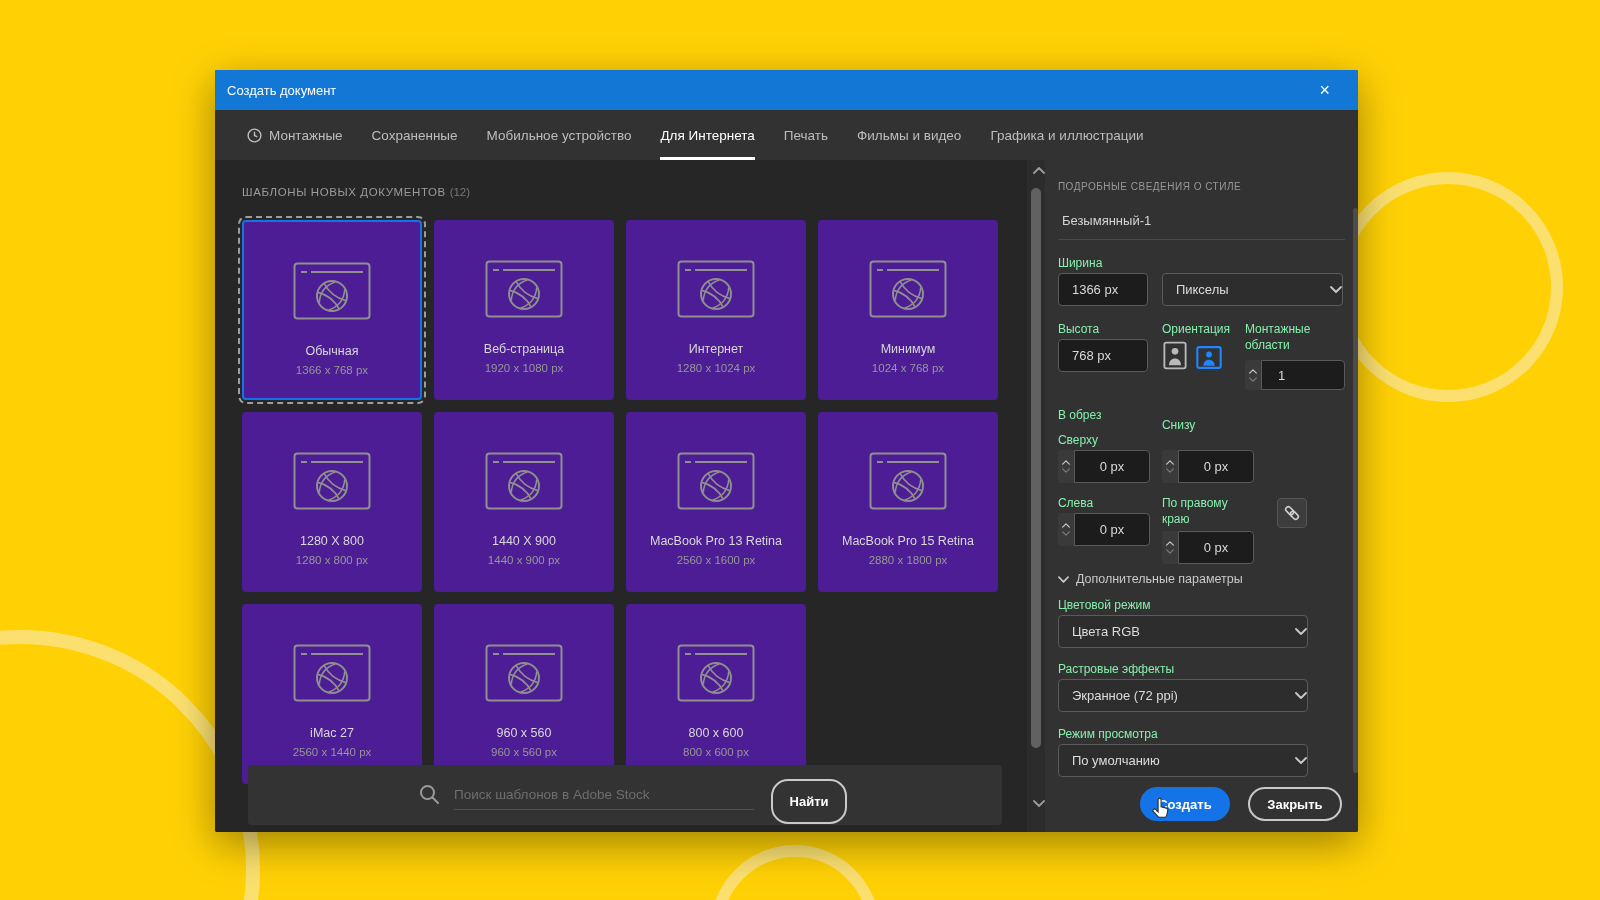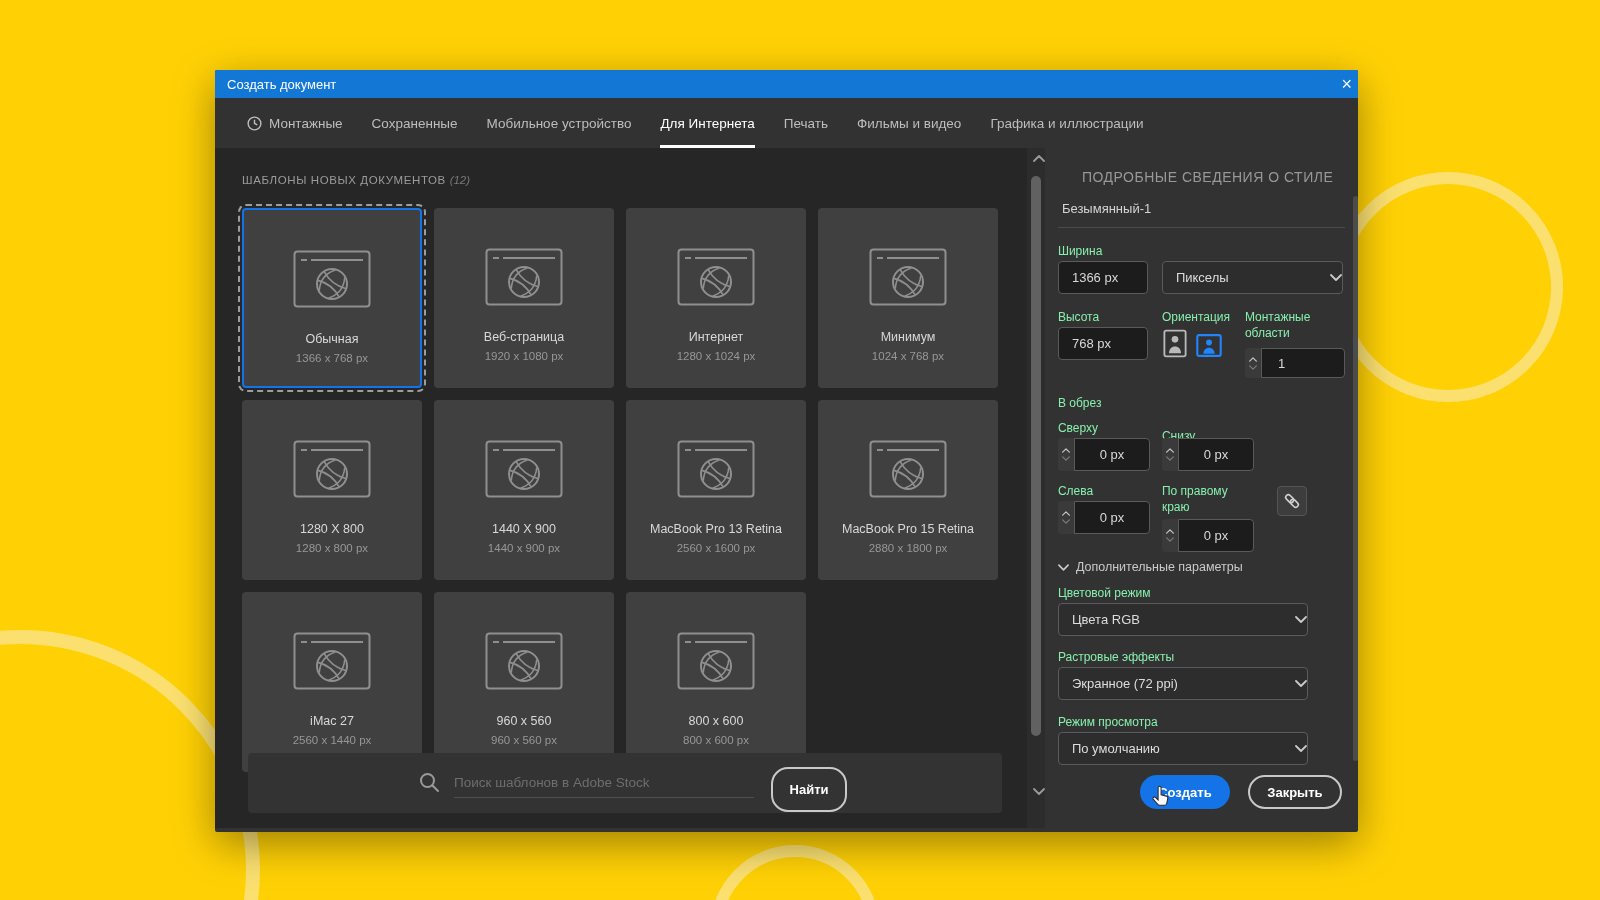--- a/index.html
+++ b/index.html
@@ -10,42 +10,42 @@
   
   .circle { position:absolute; border-radius:50%; border:12px solid #fbe070; z-index:0; }
   .c1 { left:1333px; top:172px; width:230px; height:230px; }
   .c2 { left:-220px; top:630px; width:480px; height:480px; border-width:14px; }
   .c3 { left:710px; top:845px; width:170px; height:170px; }
 
   
   .dialog { position:absolute; left:215px; top:70px; width:1143px; height:762px; z-index:2;
             background:#323232; border-radius:2px; overflow:hidden;
             box-shadow:0 12px 42px rgba(0,0,0,.38); }
-  .titlebar { height:28px; background:#1377d6; display:flex; align-items:center;
-              justify-content:space-between; padding:0 6px 0 12px; }
+  .titlebar { height:40px; background:#1377d6; display:flex; align-items:center;
+              justify-content:space-between; padding:0 28px 0 12px; }
   .titlebar .title { color:#fff; font-size:13px; }
   .titlebar .close { color:#fff; font-size:18px; line-height:18px; cursor:default; }
 
   .tabbar { height:50px; background:#323232; display:flex; align-items:stretch;
             padding-left:32px; gap:29px; }
   .tab { display:flex; align-items:center; gap:7px; color:#bdbdbd; font-size:13.5px;
          border-bottom:3px solid transparent; padding-top:3px; white-space:nowrap; }
   .tab.active { color:#ffffff; border-bottom-color:#ffffff; }
   .tab .clock { width:15px; height:15px; }
 
   .content { display:flex; height:680px; }
 
   
   .left-area { position:relative; width:825px; height:680px; background:#262626; overflow:hidden; }
   .tpl-header { position:absolute; left:27px; top:26px; font-size:11.5px; letter-spacing:.6px;
                 color:#9b9b9b; }
-  .tpl-header .count { color:#787878; letter-spacing:0;font-style:italic; }
+  .tpl-header .count { color:#787878; letter-spacing:0; }
   .grid { position:absolute; left:27px; top:60px; display:grid;
           grid-template-columns:repeat(4,180px); grid-auto-rows:180px; gap:12px; }
-  .card { background:#404040; border-radius:4px; display:flex; flex-direction:column;
+  .card { background:#4c1d95; border-radius:4px; display:flex; flex-direction:column;
           align-items:center; padding-top:40px; }
   .card.selected { border:2px solid #1473e6; outline:2px dashed #9d9d9d; outline-offset:2px; }
   .card .icon { width:78px; height:58px; }
   .card .name { margin-top:24px; font-size:12.5px; color:#d8d8d8; }
   .card .dims { margin-top:6px; font-size:11.5px; color:#979797; }
 
   
   .scroll-strip { position:relative; width:18px; height:680px; background:#2c2c2c; }
   .scroll-strip .arrow { position:absolute; left:0; width:18px; text-align:center; }
   .scroll-thumb { position:absolute; left:4px; top:28px; width:10px; height:560px;
@@ -61,21 +61,21 @@
                       font-family:"Liberation Sans","DejaVu Sans",sans-serif; }
   .search-bar input::placeholder { color:#6e6e6e; }
   .btn-outline { background:transparent; border:2px solid #c9c9c9; border-radius:17px;
                  color:#ffffff; font-weight:bold; font-size:13px;
                  font-family:"Liberation Sans","DejaVu Sans",sans-serif; }
   .search-bar .find-btn { position:absolute; left:523px; top:14px; width:76px; height:45px; }
 
   
   .panel { position:relative; width:318px; height:680px; background:#323232; }
   .p-abs { position:absolute; }
-  .p-header { font-size:14px; letter-spacing:.5px; color:#989898;margin-left:24px; }
+  .p-header { font-size:10px; letter-spacing:.5px; color:#989898; }
   .doc-name { font-size:13px; color:#d4d4d4; }
   .divider { height:1px; background:#4a4a4a; }
   .lbl { font-size:12px; color:#86efac; line-height:16px; }
   .tbox { background:#1c1c1c; border:1px solid #5a5a5a; border-radius:4px; color:#d8d8d8;
           font-size:13px; outline:none; font-family:"Liberation Sans","DejaVu Sans",sans-serif; }
   .dropdown { background:#2d2d2d; border:1px solid #5a5a5a; border-radius:4px; height:33px;
               display:flex; align-items:center; justify-content:space-between;
               padding:0 0 0 13px; color:#dcdcdc; font-size:13px; }
   .spinfield { display:flex; }
   .spin { width:16px; display:flex; flex-direction:column; justify-content:center; gap:3px;
@@ -324,21 +324,21 @@
             <svg width="8" height="5" style="color:#7c7c7c">
                 <use href="#chev-down"></use>
               </svg>
           </div>
           <input class="tbox" style="width: 84px; height: 30px; padding-left: 16px; border-radius: 0px 4px 4px 0px;" value="1">
         </div>
 
         <div class="p-abs lbl" style="left:13px; top:247px">В обрез</div>
 
         <div class="p-abs lbl" style="left:13px; top:272px">Сверху</div>
-        <div class="p-abs lbl" style="left:117px; top:280px">Снизу</div>
+        <div class="p-abs lbl" style="left:117px; top:257px">Снизу</div>
 
         <div class="p-abs spinfield" style="left:13px; top:290px; height:33px">
           <div class="spin">
             <svg width="8" height="5" style="color:#c8c8c8">
                 <use href="#chev-up"></use>
               </svg>
             <svg width="8" height="5" style="color:#7c7c7c">
                 <use href="#chev-down"></use>
               </svg>
           </div>

